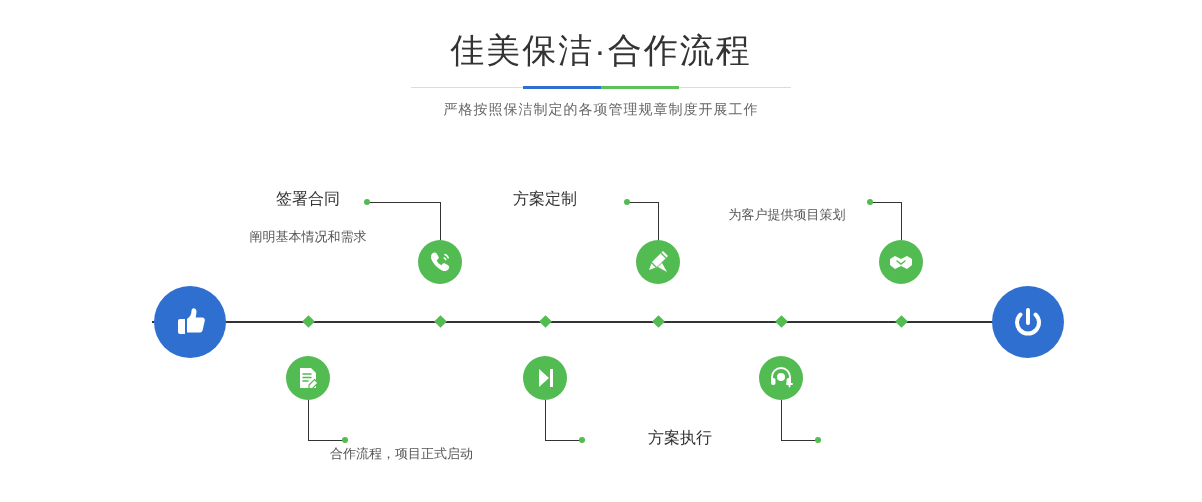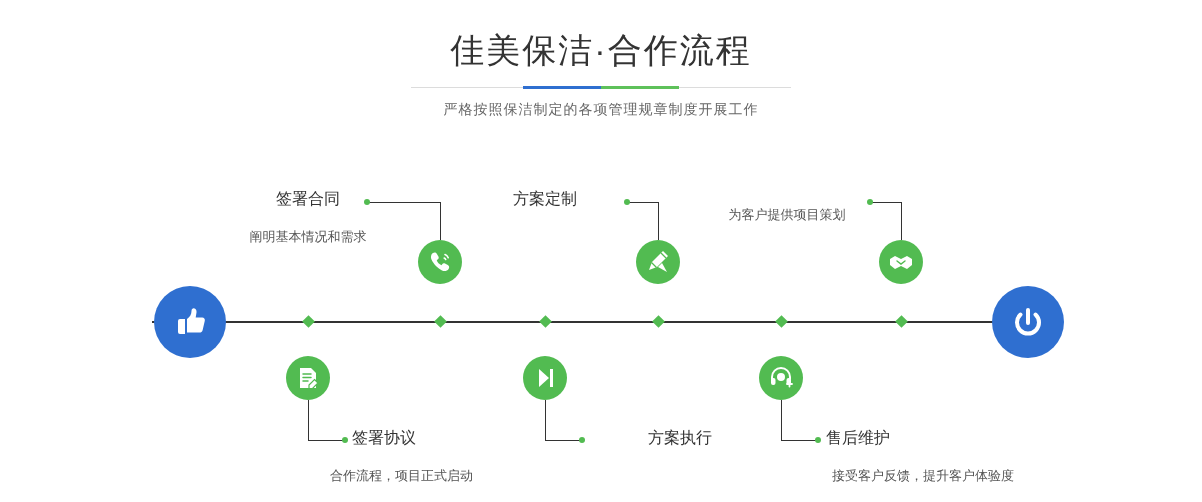--- a/index.html
+++ b/index.html
@@ -195,21 +195,20 @@
     <svg width="26" height="26" viewBox="0 0 26 26">
       <path d="M5 3 h11 l5 5 v15 H5 z" fill="#ffffff"></path>
       <path d="M8 9 h8 M8 12.5 h8 M8 16 h5" stroke="#52bb51" stroke-width="1.5" stroke-linecap="round"></path>
       <path d="M19.5 14.5 l3.5 3.5 l-5.5 5.5 h-3.5 v-3.5 z" fill="#ffffff" stroke="#52bb51" stroke-width="1.2"></path>
     </svg>
   </div>
   <div class="connector conn-v" style="left:308px; top:400px; height:40px;"></div>
   <div class="connector conn-h" style="left:308px; top:440px; width:36px;"></div>
   <div class="arrow-dot" style="left:342px; top:437px;"></div>
   <div class="label-block" style="left:352px; top:427px; width:180px; text-align:left;">
-    <div class="label-title">签署协议</div>
     <div class="label-desc" style="margin-left:-22px;">合作流程，项目正式启动</div>
   </div>
 
   <div class="dot" style="left:654px; top:317px;"></div>
   <div class="node" style="left:636px; top:240px;">
     <svg width="26" height="26" viewBox="0 0 26 26">
       <path d="M4 21 l3 -8 l11 -11 l5 5 l-11 11 z" fill="#ffffff"></path>
       <path d="M16 4 l5 5" stroke="#52bb51" stroke-width="1.3"></path>
       <path d="M6.5 13.5 l5 5" stroke="#52bb51" stroke-width="1.3"></path>
       <path d="M13 18 l9 5 l-5 -9" fill="#ffffff"></path>
@@ -256,18 +255,14 @@
       <path d="M4 14 v-2 a9 9 0 0 1 18 0 v2" stroke="#ffffff" stroke-width="2" fill="none" stroke-linecap="round"></path>
       <rect x="3" y="13" width="4.5" height="7" rx="2" fill="#ffffff"></rect>
       <rect x="18.5" y="13" width="4.5" height="7" rx="2" fill="#ffffff"></rect>
       <path d="M13 8 a4 4 0 1 1 0 8 a4 4 0 0 1 0 -8z" fill="#ffffff"></path>
       <path d="M19 19 h5 M21.5 16.5 v5" stroke="#ffffff" stroke-width="1.8" stroke-linecap="round"></path>
     </svg>
   </div>
   <div class="connector conn-v" style="left:781px; top:400px; height:40px;"></div>
   <div class="connector conn-h" style="left:781px; top:440px; width:36px;"></div>
   <div class="arrow-dot" style="left:815px; top:437px;"></div>
-  <div class="label-block" style="left:826px; top:427px; width:220px; text-align:left;">
-    <div class="label-title">售后维护</div>
-    <div class="label-desc" style="margin-left:6px;">接受客户反馈，提升客户体验度</div>
-  </div>
 
 </div>
 
 </body></html>

